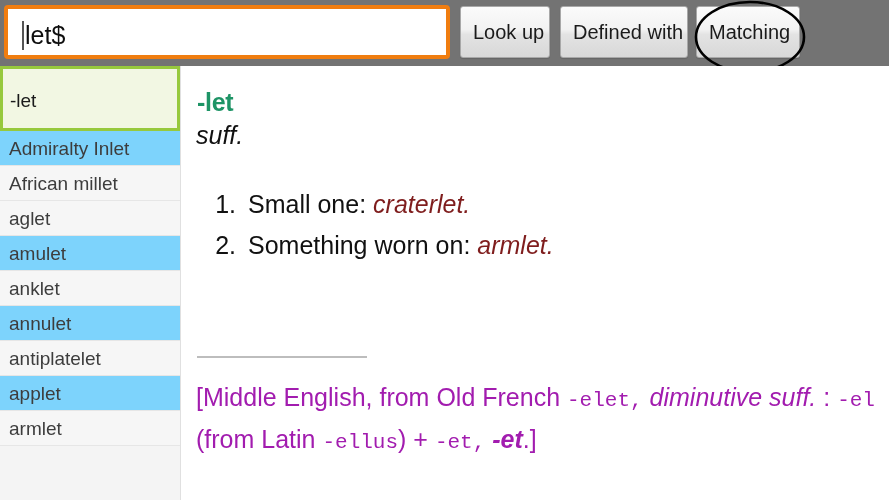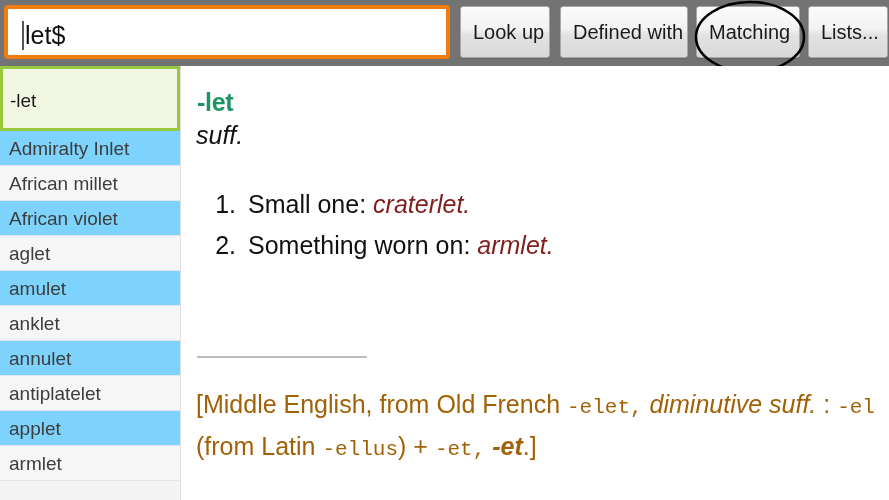--- a/index.html
+++ b/index.html
@@ -196,22 +196,21 @@
     border: 0;
     margin: 0;
   }
   .etym {
     position: absolute;
     left: 14px;
     top: 312px;
     width: 680px;
     font-size: 25px;
     line-height: 39px;
-    color: #a16207;
-    margin-top: 7px;
+    color: #a21caf;
   }
   .mono {
     font-family: "Liberation Mono", "DejaVu Sans Mono", monospace;
     font-size: 21px;
   }
   .ital { font-style: italic; }
   .bital { font-style: italic; font-weight: bold; }
 </style>
 </head>
 <body>
@@ -224,39 +223,35 @@
       <span class="caret"></span>
       <span class="search-text">let$</span>
     </div>
 
     <div class="btn" id="btn-lookup">Look up</div>
 
     <div class="btn" id="btn-defined">Defined with</div>
 
     <div class="btn" id="btn-matching">Matching</div>
 
-    <div class="btn" id="btn-lists">Lists...</div>
 
     <svg class="annot-ellipse" viewBox="0 0 112 74">
       <ellipse cx="56" cy="36" rx="54" ry="35" fill="none" stroke="#000000" stroke-width="2.6"></ellipse>
     </svg>
   </div>
 
   <div class="sidebar">
     <div class="list-item selected">
       <span>-let</span>
     </div>
     <div class="list-item">
       <span>Admiralty Inlet</span>
     </div>
     <div class="list-item alt">
       <span>African millet</span>
-    </div>
-    <div class="list-item">
-      <span>African violet</span>
     </div>
     <div class="list-item alt">
       <span>aglet</span>
     </div>
     <div class="list-item">
       <span>amulet</span>
     </div>
     <div class="list-item alt">
       <span>anklet</span>
     </div>

